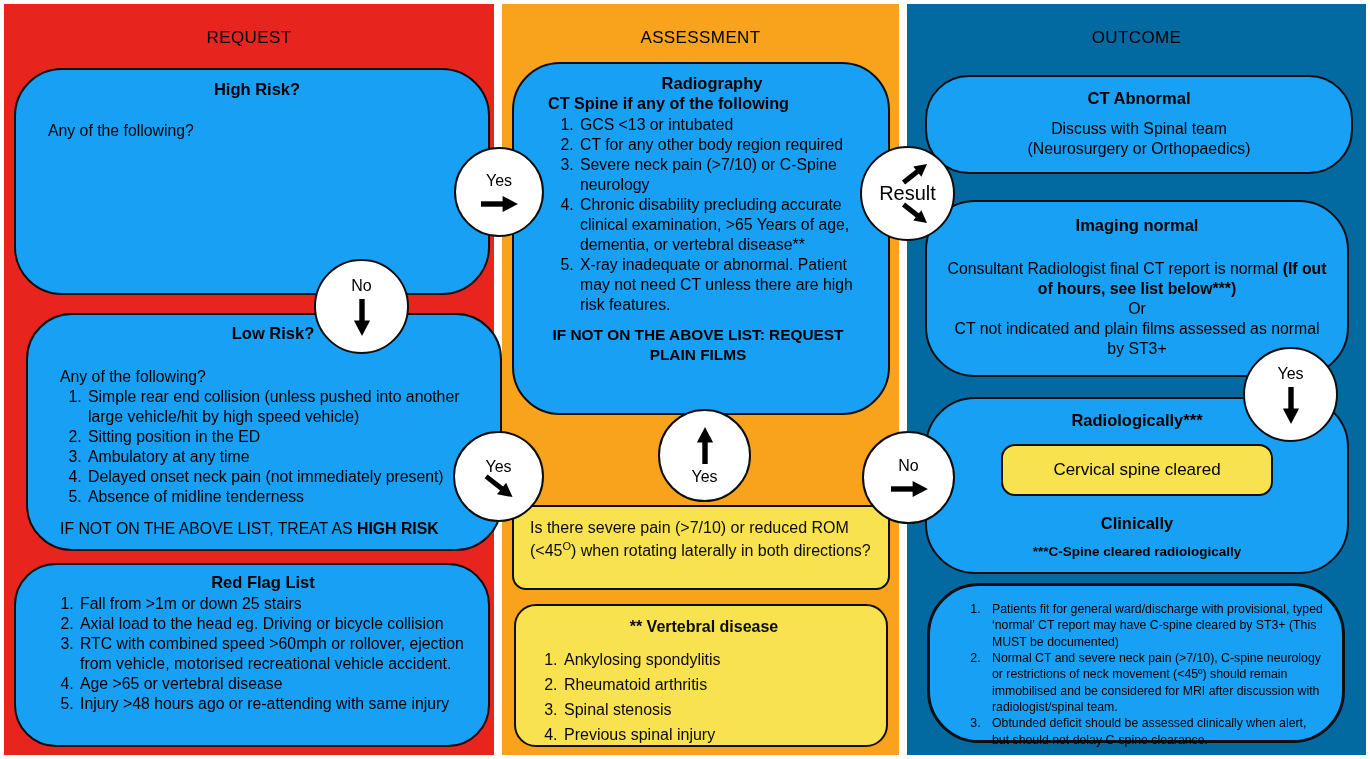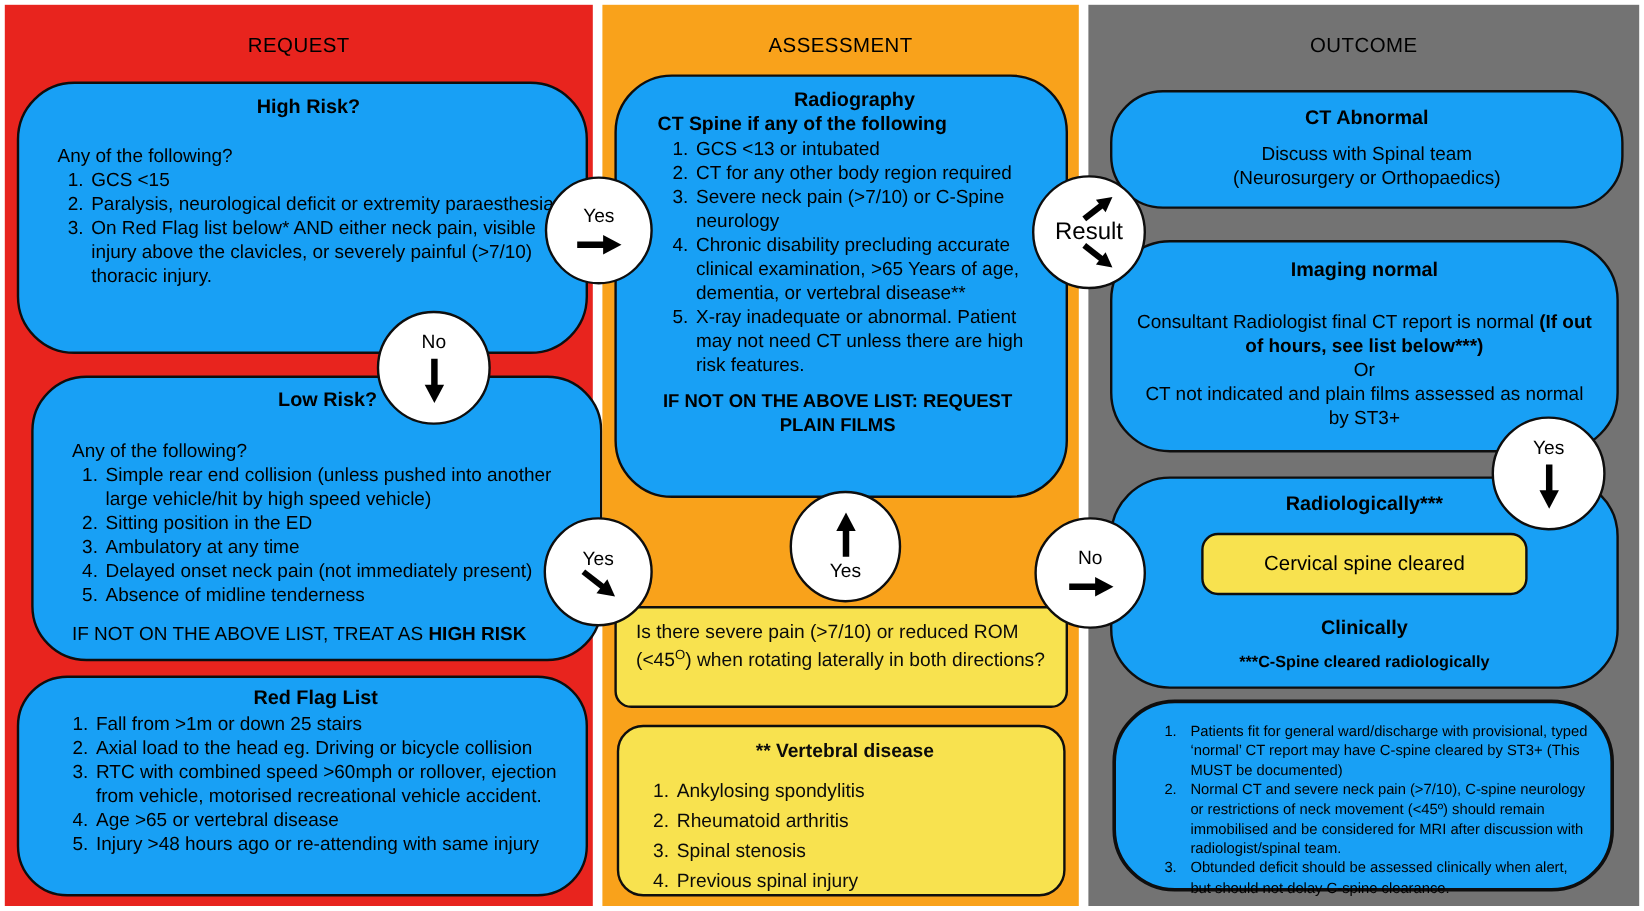--- a/index.html
+++ b/index.html
@@ -4,21 +4,21 @@
 <style>
   * { margin:0; padding:0; box-sizing:border-box; }
   body { background:#ffffff; }
   .page {
     position:relative; width:1370px; height:759px; background:#ffffff;
     font-family:"Liberation Sans", sans-serif; color:#0b0b0b; overflow:hidden;
   }
   .col { position:absolute; top:4px; height:751px; }
   .col-red    { left:4px;   width:490px; background:#e8241e; }
   .col-orange { left:502px; width:397px; background:#f9a21b; }
-  .col-green  { left:907px; width:459px; background:#737373; }
+  .col-green  { left:907px; width:459px; background:#0369a1; }
   .col-header {
     position:absolute; top:24px; left:0; width:100%;
     text-align:center; font-size:17px; letter-spacing:.4px; color:#000;
   }
   .bluebox {
     position:absolute; background:#18a0f5; border:2px solid #0e0e0e; color:#000;
   }
   .ybox { background:#f8e24f; border:2px solid #0e0e0e; }
   .box-title { text-align:center; font-weight:bold; font-size:16.5px; }
   .body-txt { font-size:15.8px; line-height:1.27; }
@@ -84,25 +84,20 @@
 <body>
 
 <div class="page">
 
   <div class="col col-red">
     <div class="col-header">REQUEST</div>
 
     <div class="bluebox hr-box">
       <div class="box-title">High Risk?</div>
       <div class="body-txt">Any of the following?</div>
-      <ol class="num body-txt">
-        <li>GCS &lt;15</li>
-        <li>Paralysis, neurological deficit or extremity paraesthesia</li>
-        <li>On Red Flag list below* AND either neck pain, visible injury above the clavicles, or severely painful (&gt;7/10) thoracic injury.</li>
-      </ol>
     </div>
 
     <div class="bluebox lr-box">
       <div class="box-title">Low Risk?</div>
       <div class="body-txt">Any of the following?</div>
       <ol class="num body-txt">
         <li>Simple rear end collision (unless pushed into another large vehicle/hit by high speed vehicle)</li>
         <li>Sitting position in the ED</li>
         <li>Ambulatory at any time</li>
         <li>Delayed onset neck pain (not immediately present)</li>

